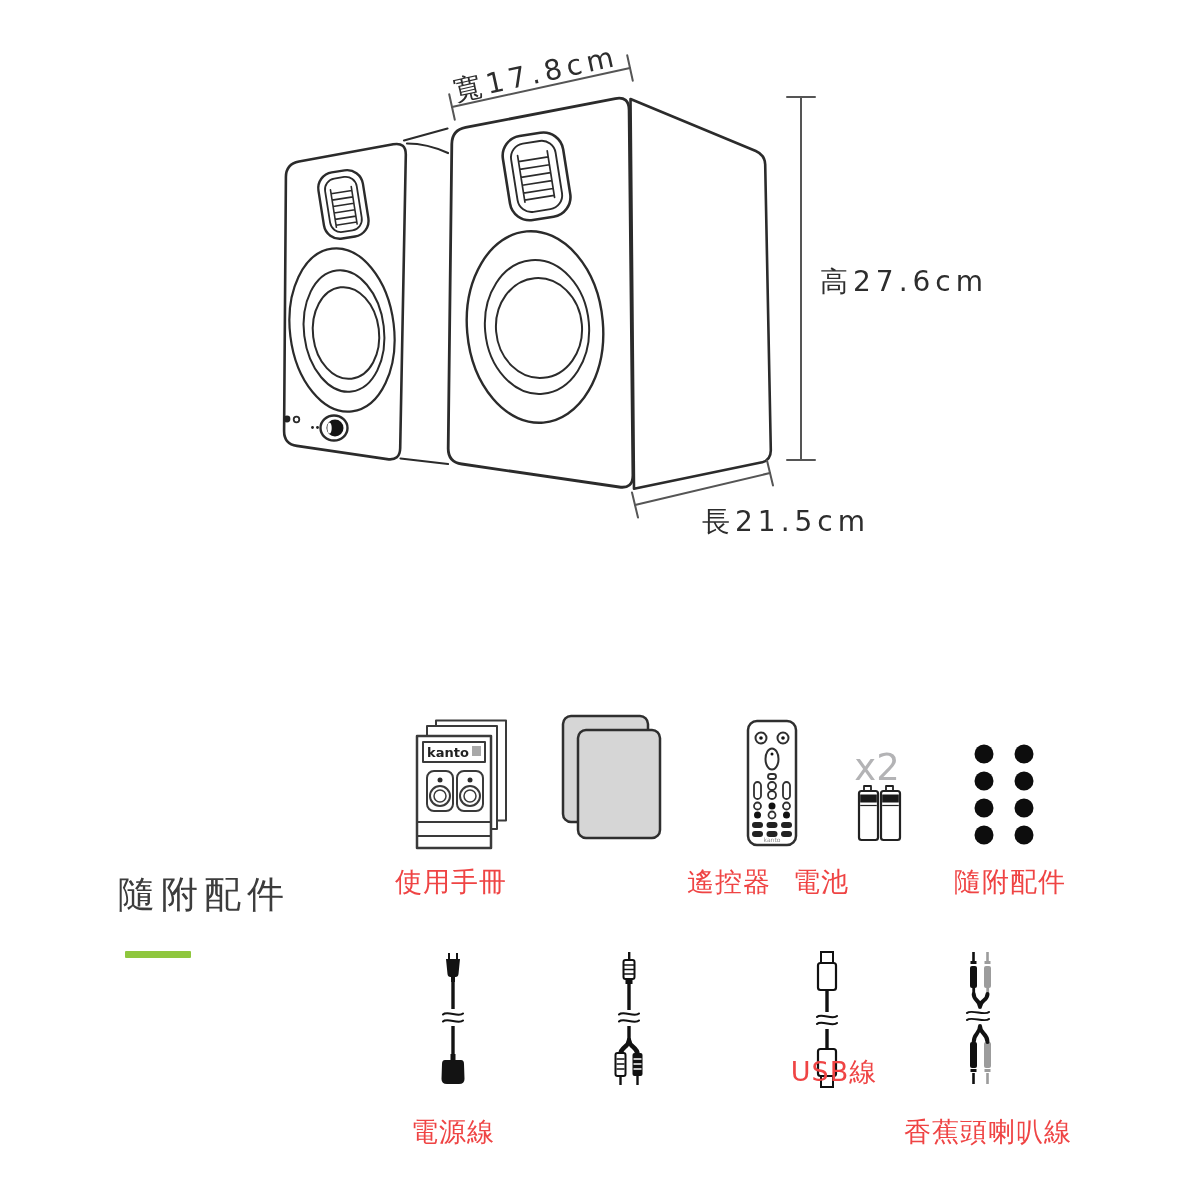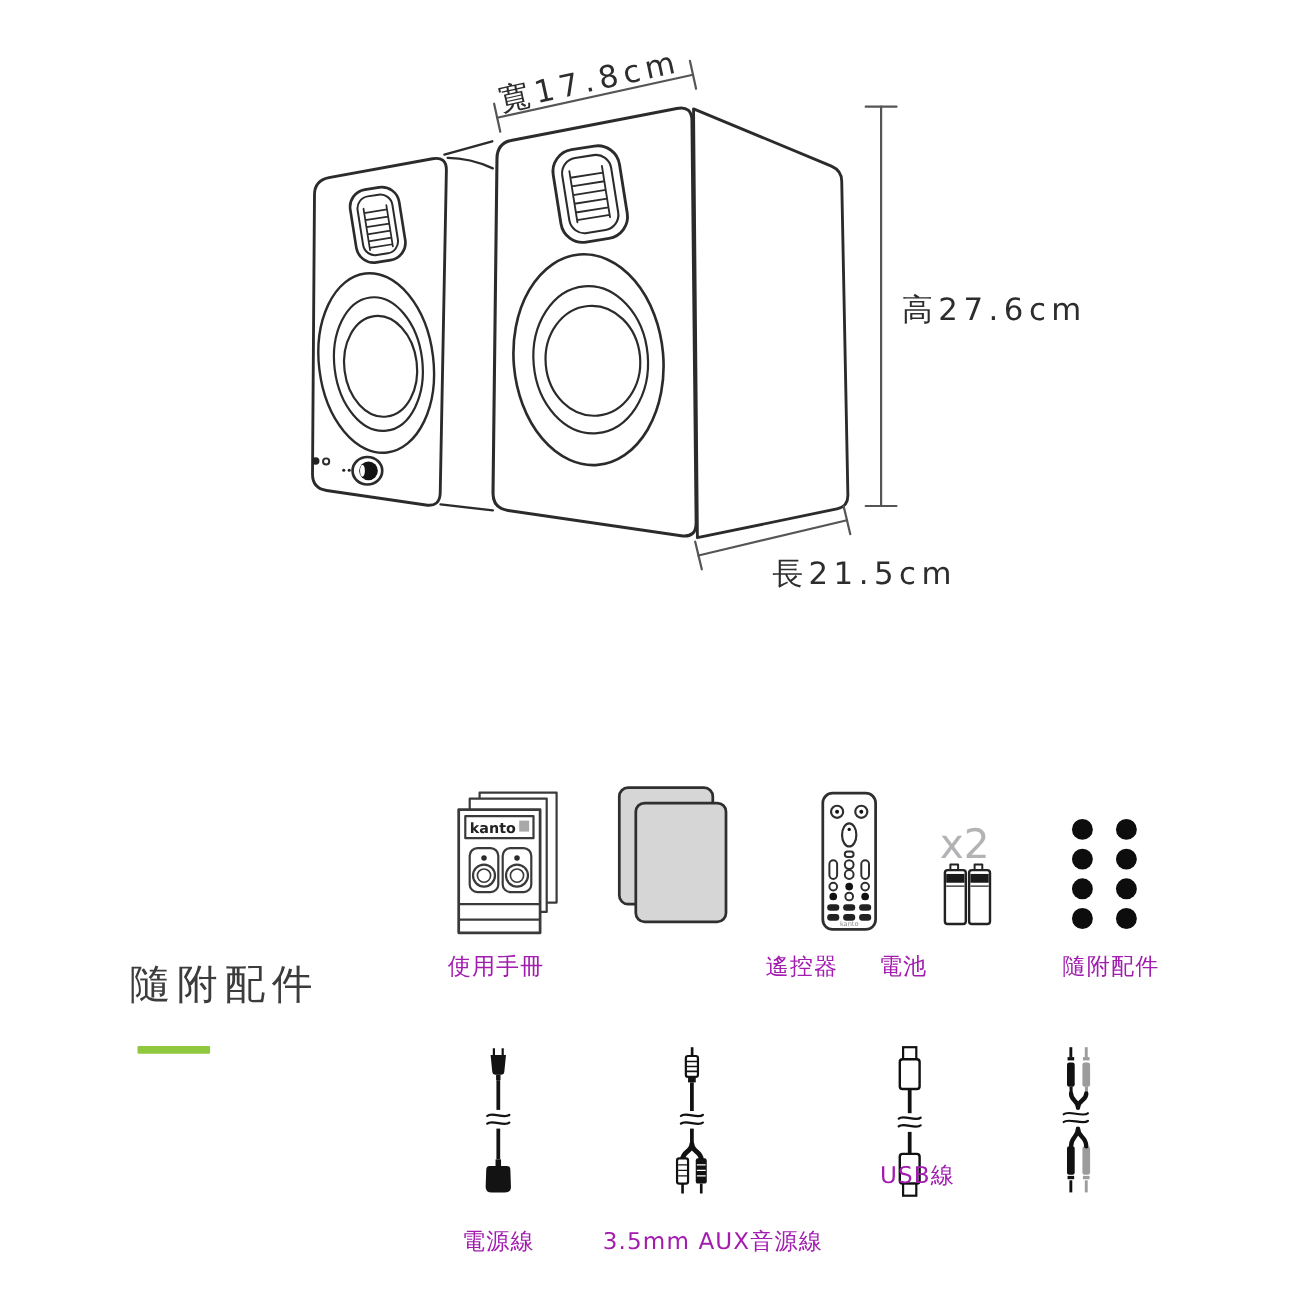--- a/index.html
+++ b/index.html
@@ -2,21 +2,21 @@
 <html><head>
 <meta charset="utf-8">
 <style>
   html,body{margin:0;padding:0;background:#fff;}
   .page{position:relative;width:1182px;height:1182px;background:#fff;overflow:hidden;
         font-family:"DejaVu Sans","Liberation Sans",sans-serif;}
   .abs{position:absolute;}
   .heading{position:absolute;left:118px;top:870px;font-size:37px;font-weight:500;
            color:#3c3c3c;letter-spacing:6px;white-space:nowrap;}
   .rule{position:absolute;left:125px;top:951px;width:66px;height:7px;border-radius:1px;}
-  .acc-label{position:absolute;transform:translateX(-50%);font-size:21px;color:#a21caf;
+  .acc-label{position:absolute;transform:translateX(-50%);font-size:27px;color:#ef4444;
              letter-spacing:1px;white-space:nowrap;font-weight:400;text-align:right;}
   svg{display:block;}
   svg text{font-family:"DejaVu Sans","Liberation Sans",sans-serif;}
 </style>
 </head>
 <body>
 
 <div class="page">
 
   <svg class="abs" style="left:0;top:0" width="1182" height="600" viewBox="0 0 1182 600">
@@ -239,16 +239,16 @@
       <rect x="28" y="92" width="7" height="26" rx="2"></rect>
       <rect x="28.5" y="119" width="6" height="3"></rect>
       <rect x="30.2" y="123" width="2.6" height="11"></rect>
     </g>
     <path d="M17.7,44 C17.7,51 24,50 24,57 M31.5,44 C31.5,51 24,50 24,57" fill="none" stroke="#111" stroke-width="4" stroke-linecap="round"></path>
     <path d="M11,63 C15,59 29,66 33,62 M11,70 C15,66 29,73 33,69" fill="none" stroke="#111" stroke-width="2" stroke-linecap="round"></path>
     <path d="M24,76 C24,84 17.7,83 17.7,92 M24,76 C24,84 31.5,83 31.5,92" fill="none" stroke="#111" stroke-width="4" stroke-linecap="round"></path>
   </svg>
 
   <div class="acc-label" style="left:453px;top:1114px">電源線</div>
-  <div class="acc-label" style="left:648px;top:1114px">3.5mm AUX音源線</div>
   <div class="acc-label" style="left:834px;top:1054px">USB線</div>
+  <div class="acc-label" style="left:988px;top:1114px">香蕉頭喇叭線</div>
 
 </div>
 
 </body></html>

